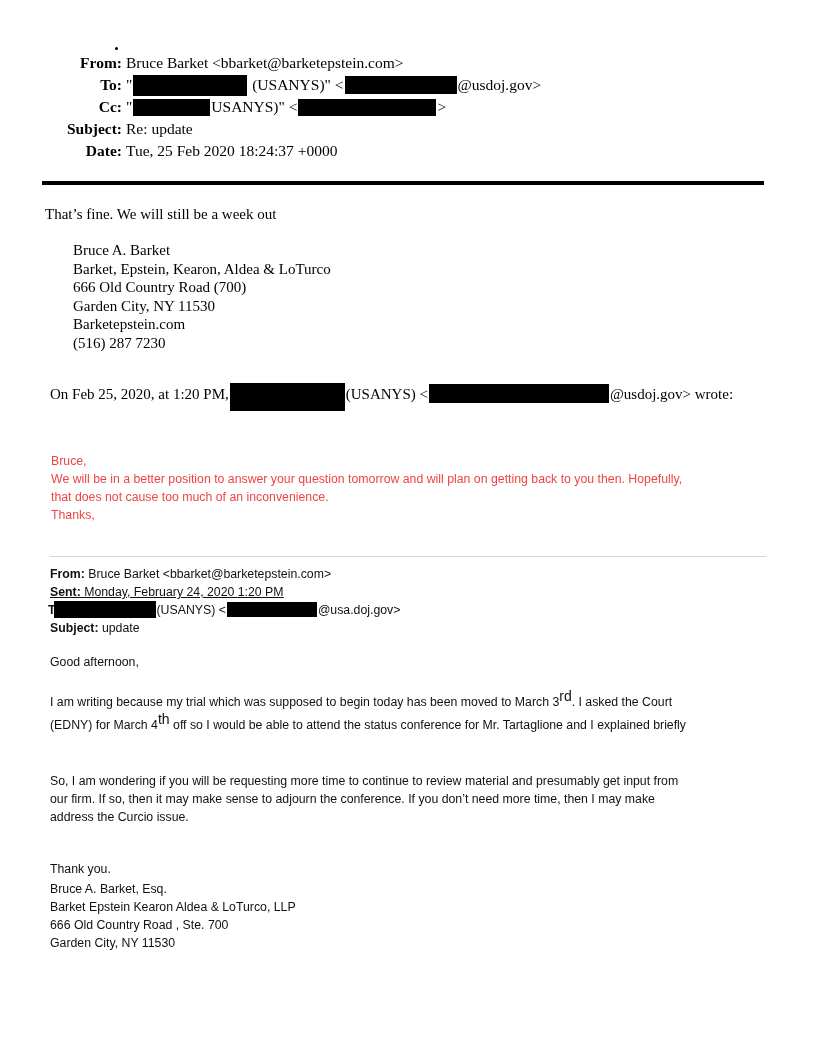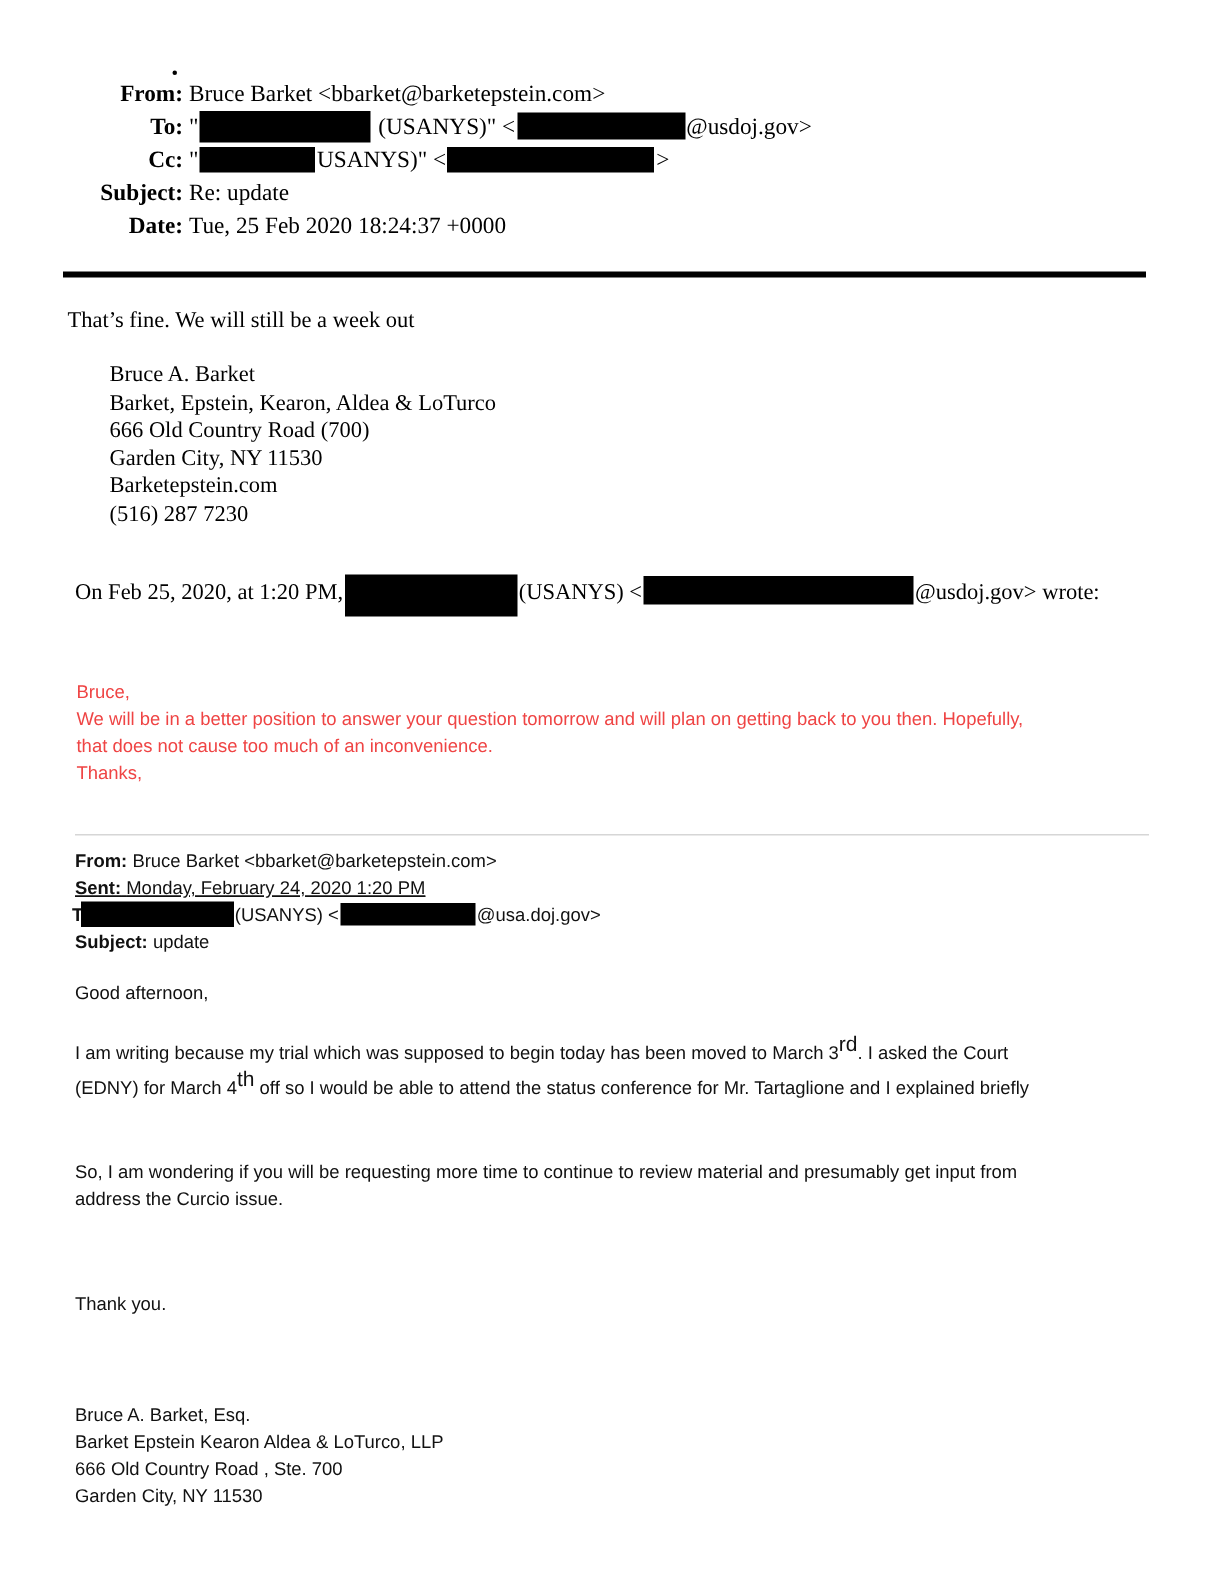--- a/index.html
+++ b/index.html
@@ -104,25 +104,26 @@
 
   <div class="abs sans" style="left:50px;top:655px;">Good afternoon,</div>
 
   <div class="abs sans para1" style="left:50px;top:691px;">
     <div class="line"><span>I am writing because my trial which was supposed to begin today has been moved to March 3</span><sup>rd</sup><span>.  I asked the Court</span></div>
     <div class="line"><span>(EDNY) for March 4</span><sup>th</sup><span> off so I would be able to attend the status conference for Mr. Tartaglione and I explained briefly</span></div>
   </div>
 
   <div class="abs sans" style="left:50px;top:772px;">
     <div class="line">So, I am wondering if you will be requesting more time to continue to review material and presumably get input from</div>
+    <div class="line">our firm.  If so, then it may make sense to adjourn the conference.  If you don’t need more time, then I may make</div>
     <div class="line">address the Curcio issue.</div>
   </div>
 
   <div class="abs sans" style="left:50px;top:862px;">Thank you.</div>
 
-  <div class="abs sans" style="left:50px;top:934px;">
+  <div class="abs sans" style="left:50px;top:880px;">
     <div class="line">Bruce A. Barket, Esq.</div>
     <div class="line">Barket Epstein Kearon Aldea &amp; LoTurco, LLP</div>
     <div class="line">666 Old Country Road , Ste. 700</div>
     <div class="line">Garden City, NY 11530</div>
   </div>
 
 </div>
 
 </body></html>

